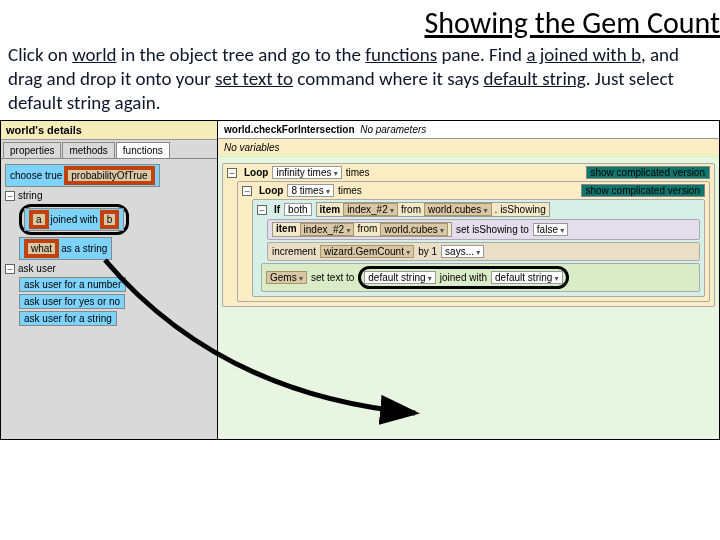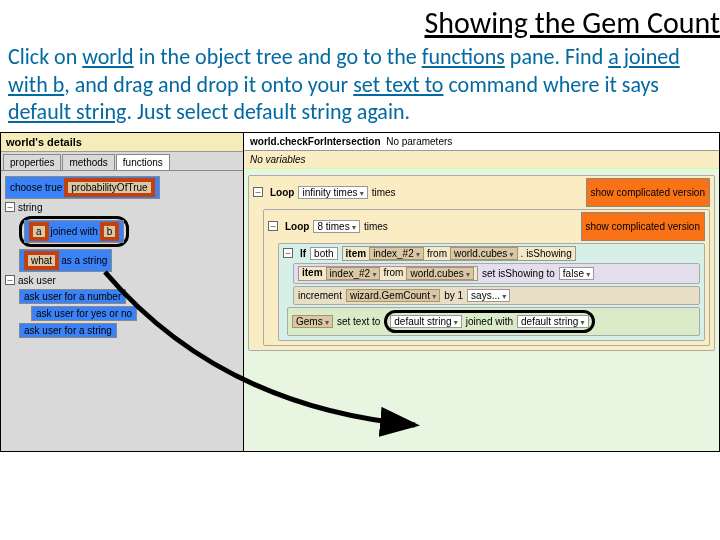--- a/index.html
+++ b/index.html
@@ -1,49 +1,49 @@
 <!DOCTYPE html>
 <html><head>
 <meta charset="utf-8">
 <style>
 *{box-sizing:border-box;margin:0;padding:0}
 body{width:720px;height:540px;background:#fff;font-family:"Segoe UI",Calibri,sans-serif;overflow:hidden;position:relative}
 .title{text-align:right;font-size:30px;font-weight:400;margin-top:4px;text-decoration:underline;color:#000}
-.instr{font-size:22px;line-height:1.25;padding:2px 8px 6px 8px;color:#0369a1}
+.instr{font-size:19px;line-height:1.25;padding:2px 8px 6px 8px;color:#0f172a}
 .u{text-decoration:underline}
 .app{display:flex;font-family:Verdana,Arial,sans-serif;font-size:10px;position:relative;height:320px}
-.left{width:244px;border:1px solid #000;background:#d9d9d9;display:flex;flex-direction:column}
+.left{width:218px;border:1px solid #000;background:#d9d9d9;display:flex;flex-direction:column}
 .left-head{background:#f4ecb9;padding:3px 5px;font-weight:700;font-size:11px;border-bottom:1px solid #999}
 .tabs{display:flex;border-bottom:1px solid #888;background:#d9d9d9;padding:2px 2px 0 2px;gap:0}
 .tab{padding:2px 6px;border:1px solid #888;border-bottom:none;background:#d9d9d9;font-size:10px;margin-right:1px}
 .tab.active{background:#fff}
 .fn-body{flex:1;background:#d9d9d9;padding:3px 4px}
 .fn-row{display:flex;align-items:center;margin:2px 0}
 .sq{width:10px;height:10px;border:1px solid #666;background:#fff;text-align:center;line-height:8px;font-size:9px;color:#444;margin-right:3px}
-.tile{background:#3b82f6;border:1px solid #888;padding:1px 4px;font-size:10px;display:inline-flex;align-items:center;gap:2px}
+.tile{background:#7dd3fc;border:1px solid #888;padding:1px 4px;font-size:10px;display:inline-flex;align-items:center;gap:2px}
 .tok{background:#d9c7a5;border:4px solid #c2410c;padding:0 3px;font-size:10px}
 .cat{font-weight:400;font-size:10px;padding:1px 0}
 .highlight-box{border:3px solid #000;border-radius:12px;padding:1px 2px;display:inline-flex}
 .right{flex:1;display:flex;flex-direction:column;border:1px solid #000;border-left:none}
 .r-head{background:#fff;padding:3px 6px;font-size:10px;border-bottom:1px solid #999}
 .r-head b{font-weight:700}
 .r-novar{background:#faedc3;padding:3px 6px;font-style:italic;font-size:10px;border-bottom:1px solid #cfa}
 .editor{flex:1;background:#e8f5e0;padding:4px;position:relative}
 .blk{border:1px solid #aaa;border-radius:2px;padding:2px 4px;margin:2px 0}
 .blk-y{background:#faedc3}
 .blk-g{background:#d6f0e8}
 .blk-p{background:#e4ddec}
 .blk-tan{background:#e8dfc6}
 .blk-grn{background:#d9ecc7}
 .row{display:flex;align-items:center;gap:4px;font-size:10px;flex-wrap:nowrap;white-space:nowrap}
 .chip{background:#fff;border:1px solid #999;padding:0 3px;font-size:10px}
 .chip-tan{background:#d9c7a5;border:1px solid #a89668;padding:0 3px}
 .dd::after{content:" ▾";font-size:8px;color:#555}
-.btn{background:#f97316;border:1px solid #888;padding:8px 4px;font-size:10px}
-.ital{}
+.btn{background:#0f766e;border:1px solid #888;padding:0 4px;font-size:10px}
+.ital{font-style:italic}
 .exp{width:10px;height:10px;border:1px solid #666;background:#fff;display:inline-block;text-align:center;line-height:8px;font-size:9px;color:#444;margin-right:3px}
 .highlight-strip{border:3px solid #000;border-radius:14px;padding:2px 3px;display:flex;align-items:center;gap:4px}
 
 .arrow{position:absolute;pointer-events:none}
 </style>
 </head>
 <body>
 
 <h1 class="title">Showing the Gem Count</h1>
 <p class="instr">
@@ -85,21 +85,21 @@
           <span>as a string</span>
         </span>
       </div>
       <div class="fn-row">
         <span class="sq">–</span>
         <span class="cat">ask user</span>
       </div>
       <div class="fn-row" style="margin-left:14px">
           <span class="tile">ask user for a number</span>
         </div>
-      <div class="fn-row" style="margin-left:26px">
+      <div class="fn-row" style="margin-left:14px">
           <span class="tile">ask user for yes or no</span>
         </div>
       <div class="fn-row" style="margin-left:14px">
           <span class="tile">ask user for a string</span>
         </div>
     </div>
   </div>
 
   <div class="right">
     <div class="r-head">

